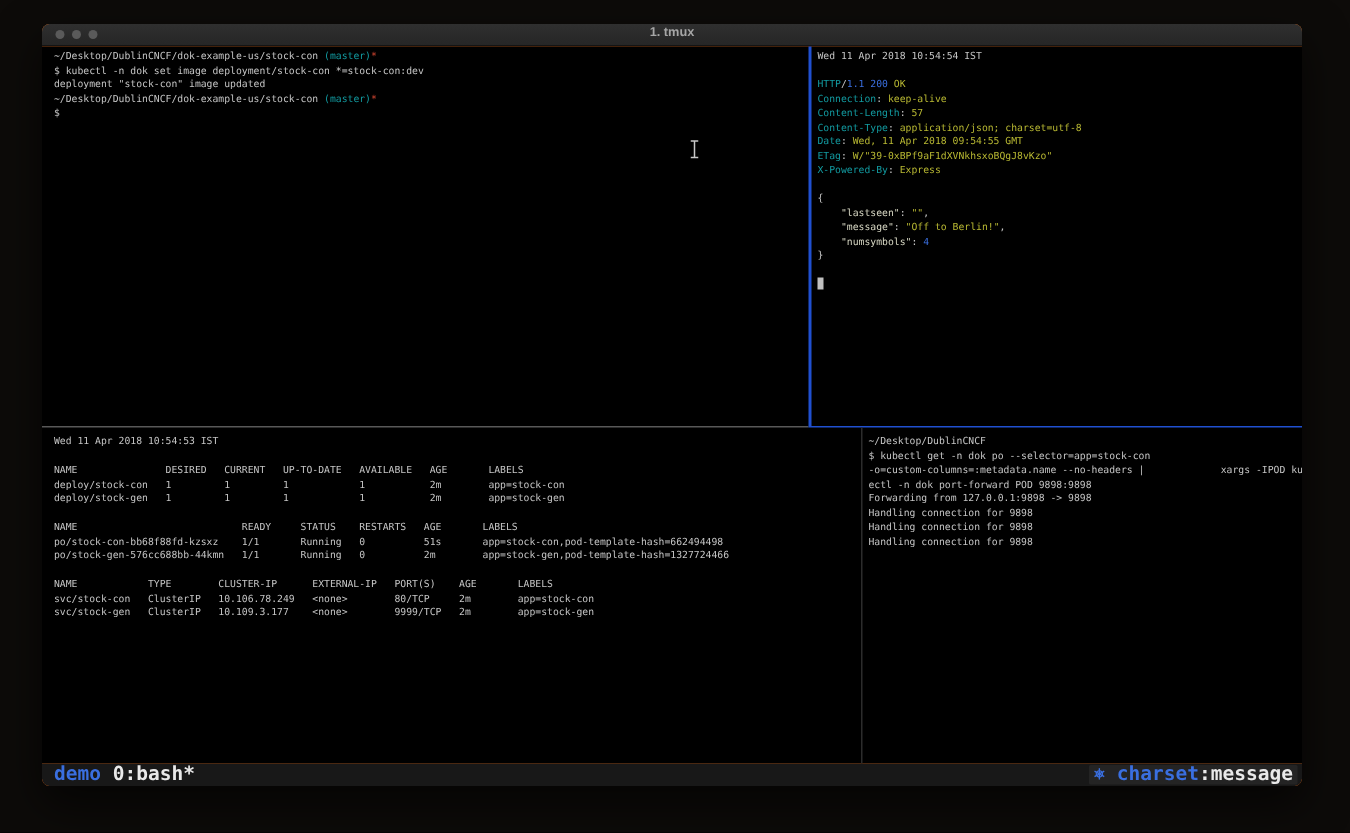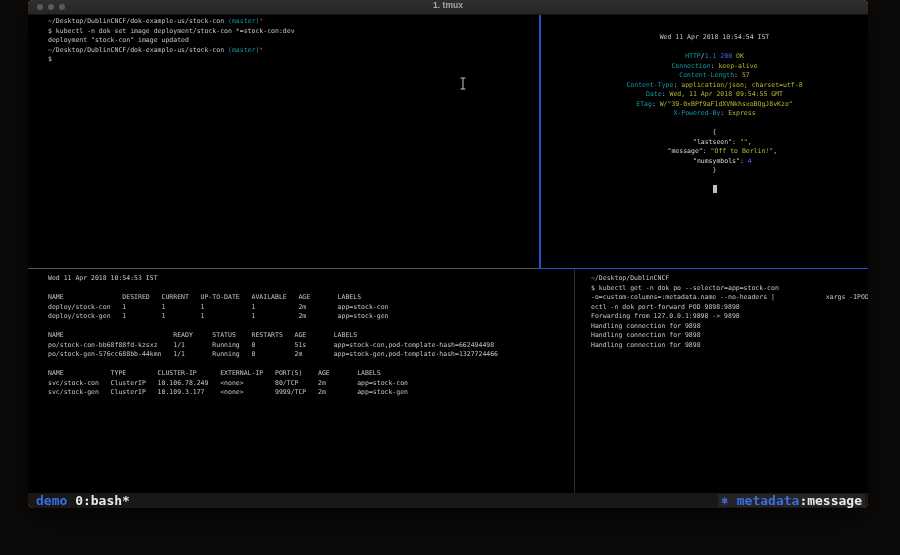--- a/index.html
+++ b/index.html
@@ -3,44 +3,44 @@
 <meta charset="utf-8">
 <style>
   html,body { margin:0; padding:0; }
   body {
     width:900px; height:555px;
     background:#0d0b09;
     position:relative; overflow:hidden;
     font-family:"DejaVu Sans Mono", monospace;
   }
   .window {
-    position:absolute; left:28px; top:0; width:840px; height:508px;
+    position:absolute; left:28px; top:16px; width:840px; height:508px;
     background:#f97316; border-radius:5px; overflow:hidden;
     box-shadow:0 12px 30px rgba(0,0,0,0.65);
   }
   .titlebar {
     position:absolute; left:0; top:0; right:0; height:14px;
     background:linear-gradient(#2f2f2f,#262626);
     border-bottom:1px solid #141414;
   }
   .dots { position:absolute; left:9px; top:4px; display:flex; gap:5px; }
   .dot { width:6px; height:6px; border-radius:50%; background:#5a5a5a; display:block; }
   .titlebar .title {
     position:absolute; left:0; right:0; top:0; height:14px; line-height:14px;
     text-align:center; color:#a6a6a6;
     font:600 8.5px "Liberation Sans", sans-serif;
   }
   .content { position:absolute; left:0; top:15px; right:0; bottom:15px; background:#000; }
   .pane {
     position:absolute; overflow:hidden; white-space:pre;
     font-size:6.5px; line-height:9.5px; color:#c5c5c5;
   }
-  .tline { height:9.5px; line-height:9.5px; white-space:pre;margin-left:12px; }
+  .tline { height:9.5px; line-height:9.5px; white-space:pre; }
   .pane-tl { left:0;   top:0;     width:511px; height:252px; padding:2px 0 0 8px; }
-  .pane-tr { left:513px; top:0;   width:327px; height:252px; padding:18px 0 0 4px;text-align:center; }
+  .pane-tr { left:513px; top:0;   width:327px; height:252px; padding:2px 0 0 4px; }
   .pane-bl { left:0;   top:254px; width:544px; height:224px; padding:5px 0 0 8px; }
   .pane-br { left:547px; top:254px; width:293px; height:224px; padding:5px 0 0 4px; }
   .div-v-top   { position:absolute; left:511px; top:0;     width:1.5px; height:253px; background:#2050d0; }
   .div-h-left  { position:absolute; left:0;     top:252.5px; width:511px; height:1.5px; background:#585858; }
   .div-h-right { position:absolute; left:511px; top:252.5px; width:329px; height:1.5px; background:#2050d0; }
   .div-v-bot   { position:absolute; left:545.5px; top:254px; width:1.5px; height:224px; background:#2c2c2c; }
   .statusbar {
     position:absolute; left:0; bottom:0; right:0; height:15px;
     background:#181818; font-size:13px; line-height:15px; white-space:pre;
   }
@@ -85,16 +85,16 @@
 
     <div class="mouse-cursor">
       <svg width="8" height="13" viewBox="0 0 8 13">
         <path d="M1.5 1 H6.5 M4 1 V12 M1.5 12 H6.5" stroke="#c8c8c8" stroke-width="1" fill="none"></path>
       </svg>
     </div>
   </div>
 
   <div class="statusbar">
     <div class="status-left"><span class="c-blu">demo</span><span class="c-fg"> </span><span class="c-w">0:bash*</span></div>
-    <div class="status-right"><span class="c-blu">⎈ </span><span class="c-blu">metadata</span><span class="c-w">:message</span></div>
+    <div class="status-right"><span class="c-blu">⎈ </span><span class="c-blu">charset</span><span class="c-w">:message</span></div>
   </div>
 
 </div>
 
 </body></html>

